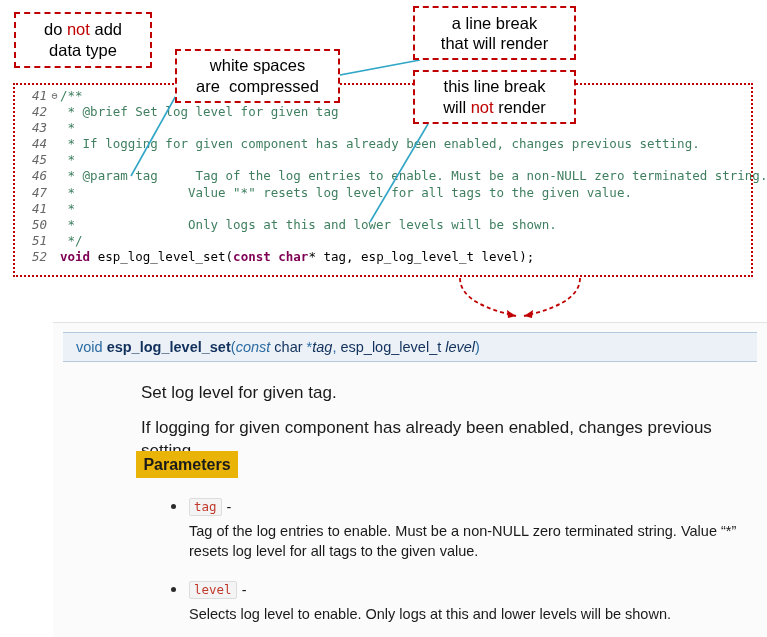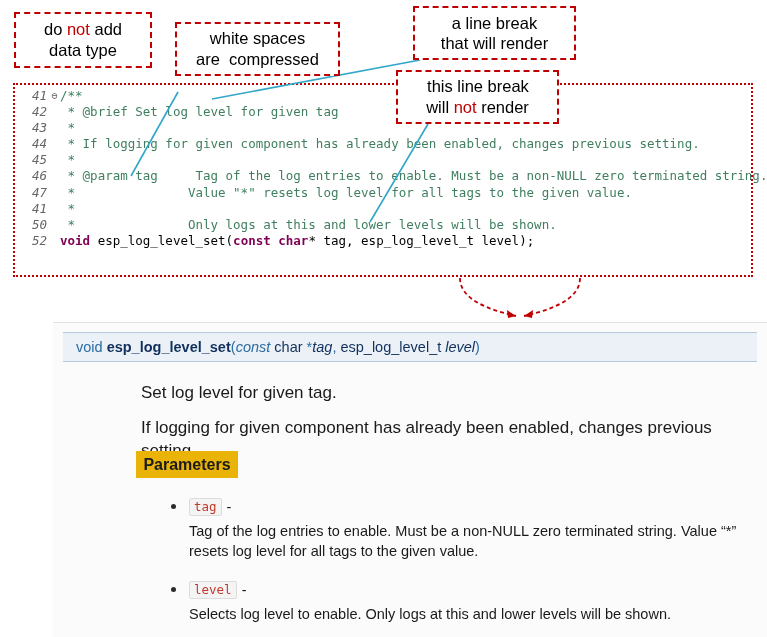--- a/index.html
+++ b/index.html
@@ -34,23 +34,23 @@
     align-items: center;
     justify-content: center;
     padding: 4px 6px;
     box-sizing: border-box;
     z-index: 6;
   }
   .callout .red {
     color: #c00000;
   }
   #callout-no-datatype { left: 14px;  top: 12px;  width: 138px; height: 56px; }
-  #callout-whitespace  { left: 175px; top: 22px;  width: 165px; height: 54px; justify-content: center; }
+  #callout-whitespace  { left: 175px; top: 49px;  width: 165px; height: 54px; justify-content: center; }
   #callout-linebreak-render     { left: 413px; top: 6px;  width: 163px; height: 54px; align-items: flex-end; }
-  #callout-linebreak-not-render { left: 396px; top: 70px; width: 163px; height: 54px; text-align: right; }
+  #callout-linebreak-not-render { left: 413px; top: 70px; width: 163px; height: 54px; }
 
   
   .connector {
     position: absolute;
     z-index: 5;
     pointer-events: none;
   }
 
   
   #code-panel {
@@ -297,20 +297,25 @@
         <span class="code-text c-comment"> *</span>
       </div>
 
 
       <div class="code-row">
         <span class="gutter">50</span>
         <span class="fold"></span>
         <span class="code-text c-comment"> *               Only logs at this and lower levels will be shown.</span>
       </div>
 
+      <div class="code-row">
+        <span class="gutter">51</span>
+        <span class="fold"></span>
+        <span class="code-text c-comment"> */</span>
+      </div>
 
       <div class="code-row">
         <span class="gutter">52</span>
         <span class="fold"></span>
         <span class="code-text"><span class="c-kw">void</span><span class="c-plain"> esp_log_level_set</span><span class="c-plain">(</span><span class="c-kw">const</span><span class="c-kw"> char</span><span class="c-plain">* tag, </span><span class="c-plain">esp_log_level_t</span><span class="c-plain"> level</span><span class="c-plain">);</span></span>
       </div>
 
     </div>
   </div>
 

